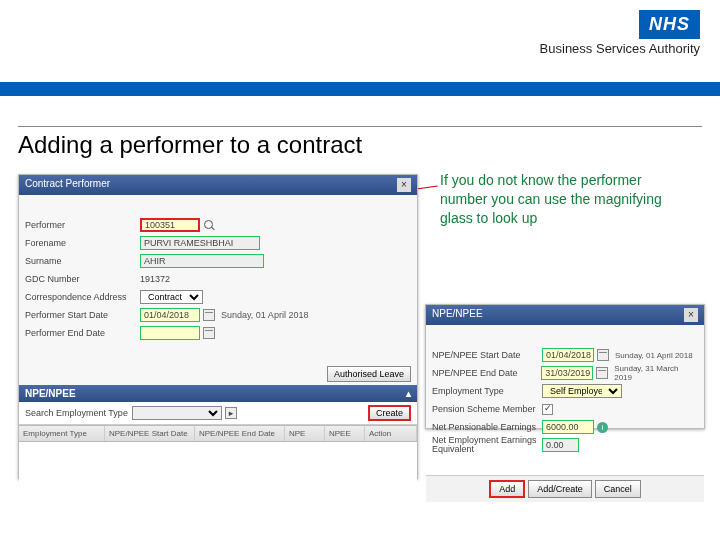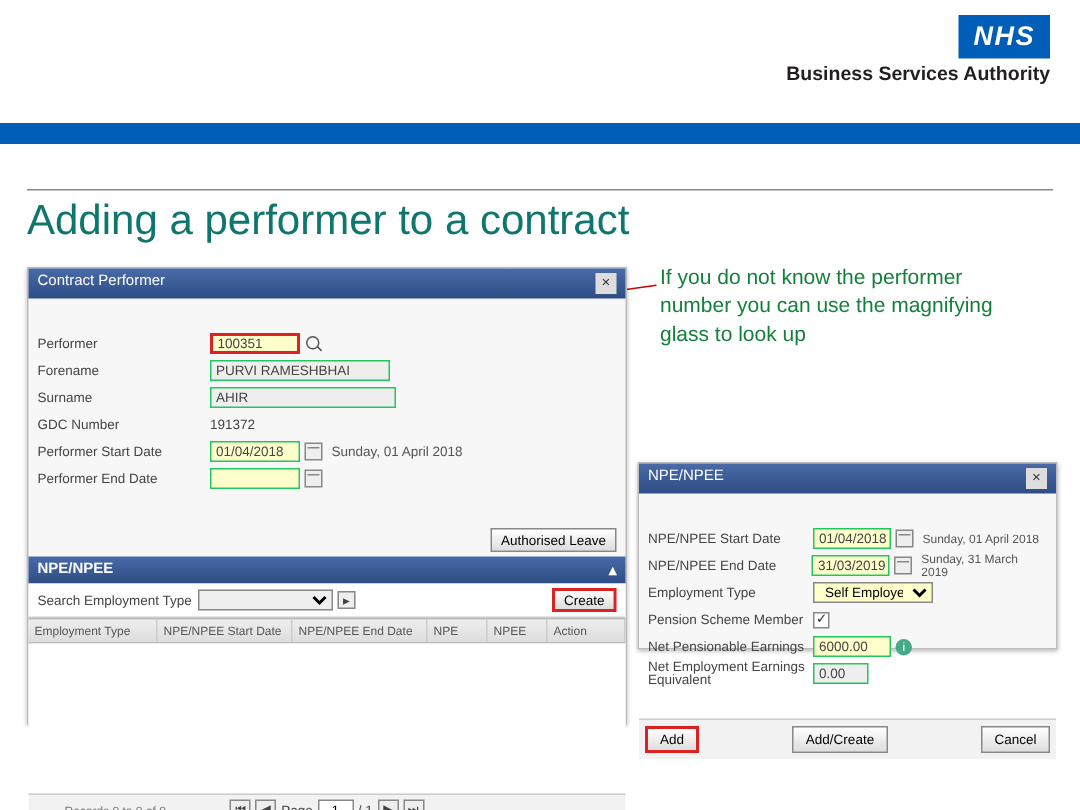--- a/index.html
+++ b/index.html
@@ -1,23 +1,23 @@
 <!DOCTYPE html>
 <html><head>
 <meta charset="utf-8">
 <style>
 *{box-sizing:border-box;margin:0;padding:0;font-family:Arial,sans-serif}
 body{width:720px;height:540px;background:#fff;position:relative;overflow:hidden}
 .header{height:80px;position:relative}
 .logo-area{position:absolute;right:20px;top:10px;text-align:right}
 .nhs-box{display:inline-block;background:#005eb8;color:#fff;font-weight:bold;font-style:italic;padding:4px 10px;font-size:18px;letter-spacing:1px}
-.bsa-txt{color:#231f20;font-size:13px;font-weight:700;margin-top:2px}
+.bsa-txt{color:#231f20;font-size:13px;font-weight:400;margin-top:2px}
 .blue-band{height:14px;background:#005eb8;width:100%;margin-top:2px}
 .thin-line{height:1px;background:#888;width:95%;margin:30px auto 4px}
-.title{font-size:28px;font-weight:400;color:#0f766e;padding:0 18px}
+.title{font-size:24px;font-weight:400;color:#000000;padding:0 18px}
 .content{position:relative;padding:8px 18px}
 .info-text{position:absolute;left:440px;top:12px;width:250px;font-size:14px;line-height:1.35;color:#15803d}
 .arrow{position:absolute;left:200px;top:60px;width:240px;height:1px;background:#c00;transform:rotate(-8deg);transform-origin:left}
 .arrow:before{content:"";position:absolute;left:-6px;top:-3px;border:4px solid transparent;border-right:8px solid #c00}
 .shot{position:absolute;border:1px solid #bbb;box-shadow:0 1px 3px rgba(0,0,0,.3);background:#f7f7f7;font-size:9px;color:#444}
 .shot1{left:18px;top:15px;width:400px;height:305px}
 .shot2{left:425px;top:145px;width:280px;height:125px}
 .dlg-title{background:linear-gradient(#4a6aa8,#2d4d84);color:#fff;padding:3px 6px;font-size:10px;font-weight:normal;display:flex;justify-content:space-between}
 .close-x{background:#ddd;color:#333;width:14px;height:14px;text-align:center;line-height:14px;font-size:10px}
 .form{padding:20px 6px}
@@ -87,20 +87,24 @@
         <span class="lbl">Forename</span>
         <span class="fld" style="width:120px;background:#eee">PURVI RAMESHBHAI</span>
       </div>
       <div class="row">
         <span class="lbl">Surname</span>
         <span class="fld" style="width:124px;background:#eee">AHIR</span>
       </div>
       <div class="row">
         <span class="lbl">GDC Number</span>
         <span style="font-size:9px">191372</span>
+      </div>
+      <div class="row">
+        <span class="lbl">Correspondence Address</span>
+        <select class="sel"><option>Contract</option></select>
       </div>
       <div class="row">
         <span class="lbl">Performer Start Date</span>
         <span class="fld fld-y" style="width:60px">01/04/2018</span>
         <span class="cal"></span>
         <span class="datestr">Sunday, 01 April 2018</span>
       </div>
       <div class="row">
         <span class="lbl">Performer End Date</span>
         <span class="fld fld-y" style="width:60px"></span>
@@ -173,19 +177,19 @@
       <div class="row">
         <span class="lbl2">Net Pensionable Earnings</span>
         <span class="fld fld-y" style="width:52px;text-align:right">6000.00</span>
         <span class="info-i">i</span>
       </div>
       <div class="row">
         <span class="lbl2" style="line-height:1">Net Employment Earnings Equivalent</span>
         <span class="fld" style="width:37px;text-align:right;background:#eee">0.00</span>
       </div>
     </div>
-    <div class="dlg-ftr" style="justify-content:space-between">
+    <div class="dlg-ftr" style="justify-content:center">
       <button class="fbtn hl-red2">Add</button>
       <button class="fbtn">Add/Create</button>
       <button class="fbtn">Cancel</button>
     </div>
   </div>
 </div>
 
 </body></html>

